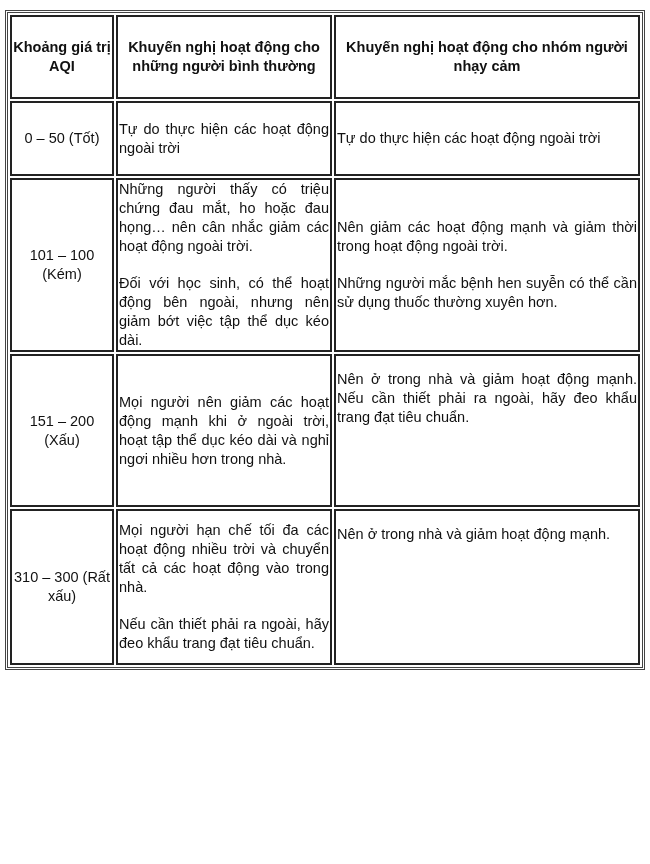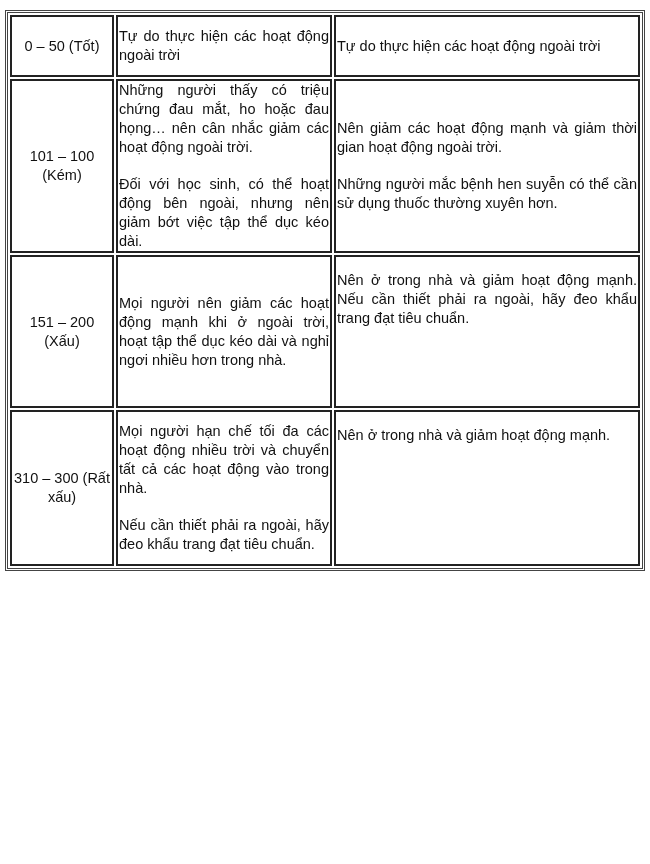--- a/index.html
+++ b/index.html
@@ -12,40 +12,45 @@
   td.col2{width:210px;}
   p{margin:0;}
   p + p{margin-top:18px;}
   .top{vertical-align:top;padding-top:14px;}
 </style>
 </head>
 <body>
 
 <table>
   <tbody>
+      <tr style="height:81px">
+    <th style="width:96px">Khoảng giá trị AQI</th>
+    <th>Khuyến nghị hoạt động cho những người bình thường</th>
+    <th>Khuyến nghị hoạt động cho nhóm người nhạy cảm</th>
+  </tr>
 
-  <tr style="height:62px">
+  <tr style="height:75px">
     <td class="range">0 – 50 (Tốt)</td>
     <td class="txt col2">
           <p>Tự do thực hiện các hoạt động ngoài trời</p>
         </td>
     <td class="txt">
           <p>Tự do thực hiện các hoạt động ngoài trời</p>
         </td>
   </tr>
 
 
   <tr style="height:168px">
     <td class="range">101 – 100 (Kém)</td>
     <td class="txt col2">
       <p>Những người thấy có triệu chứng đau mắt, ho hoặc đau họng… nên cân nhắc giảm các hoạt động ngoài trời.</p>
       <p>Đối với học sinh, có thể hoạt động bên ngoài, nhưng nên giảm bớt việc tập thể dục kéo dài.</p>
     </td>
     <td class="txt">
-      <p>Nên giảm các hoạt động mạnh và giảm thời gian hoạt động ngoài trời.</p>
+      <p>Nên giảm các hoạt động mạnh và giảm thời trong hoạt động ngoài trời.</p>
       <p>Những người mắc bệnh hen suyễn có thể cần sử dụng thuốc thường xuyên hơn.</p>
     </td>
   </tr>
 
   <tr style="height:153px">
     <td class="range">151 – 200 (Xấu)</td>
     <td class="txt col2">
           <p>Mọi người nên giảm các hoạt động mạnh khi ở ngoài trời, hoạt tập thể dục kéo dài và nghỉ ngơi nhiều hơn trong nhà.</p>
         </td>
     <td class="txt top" style="">

